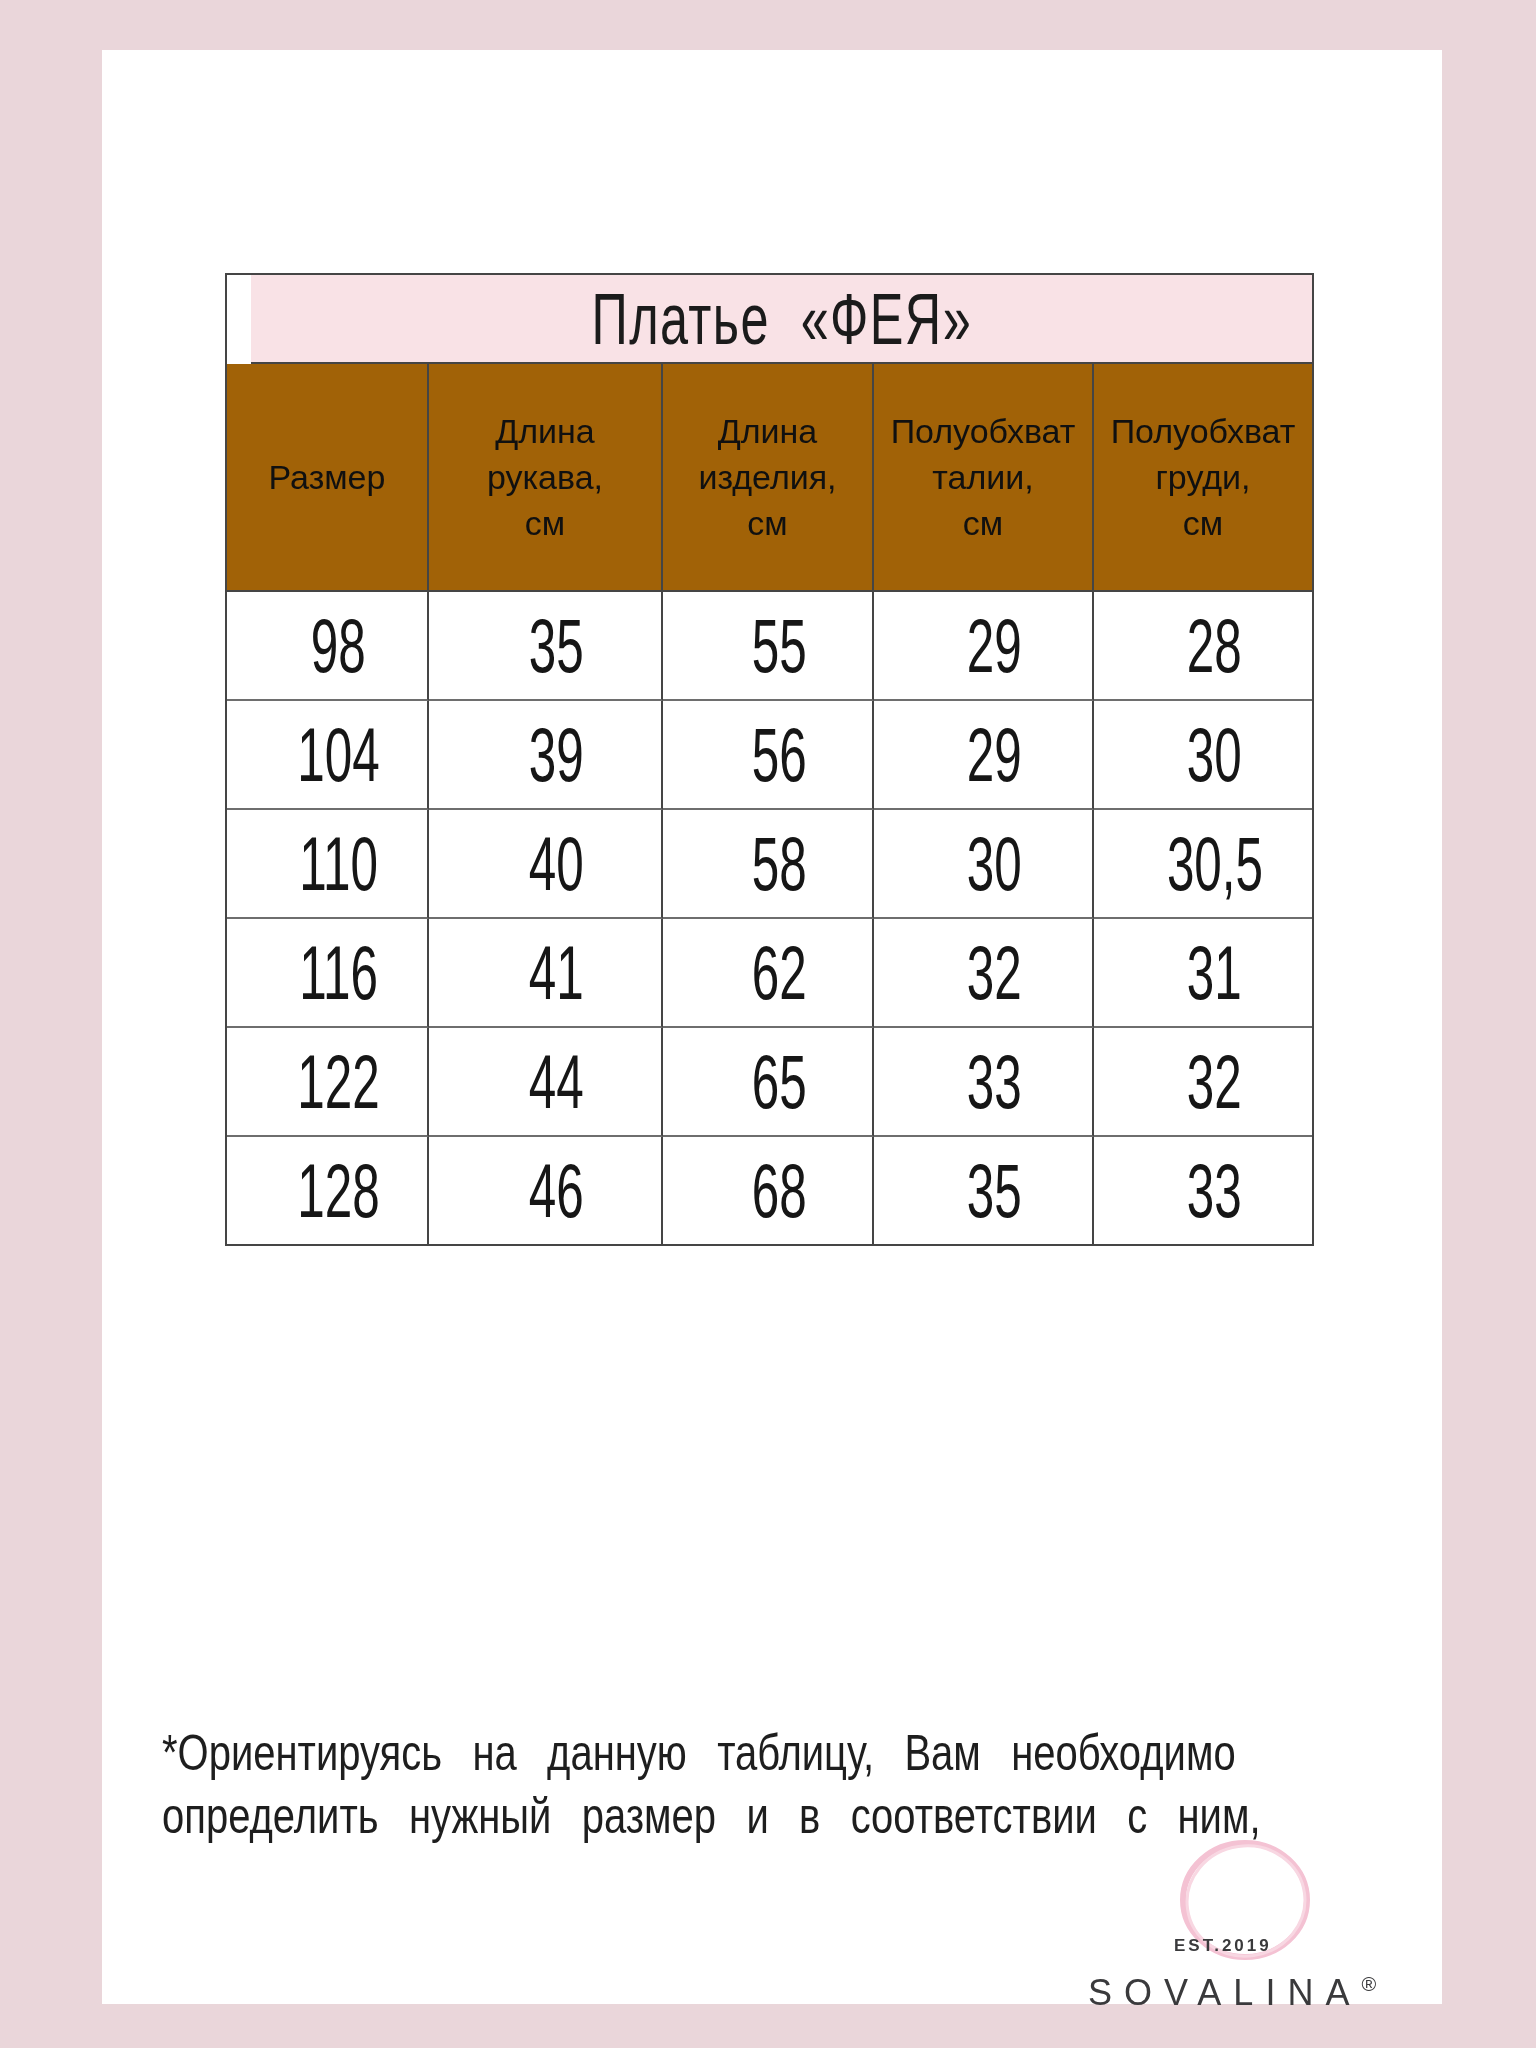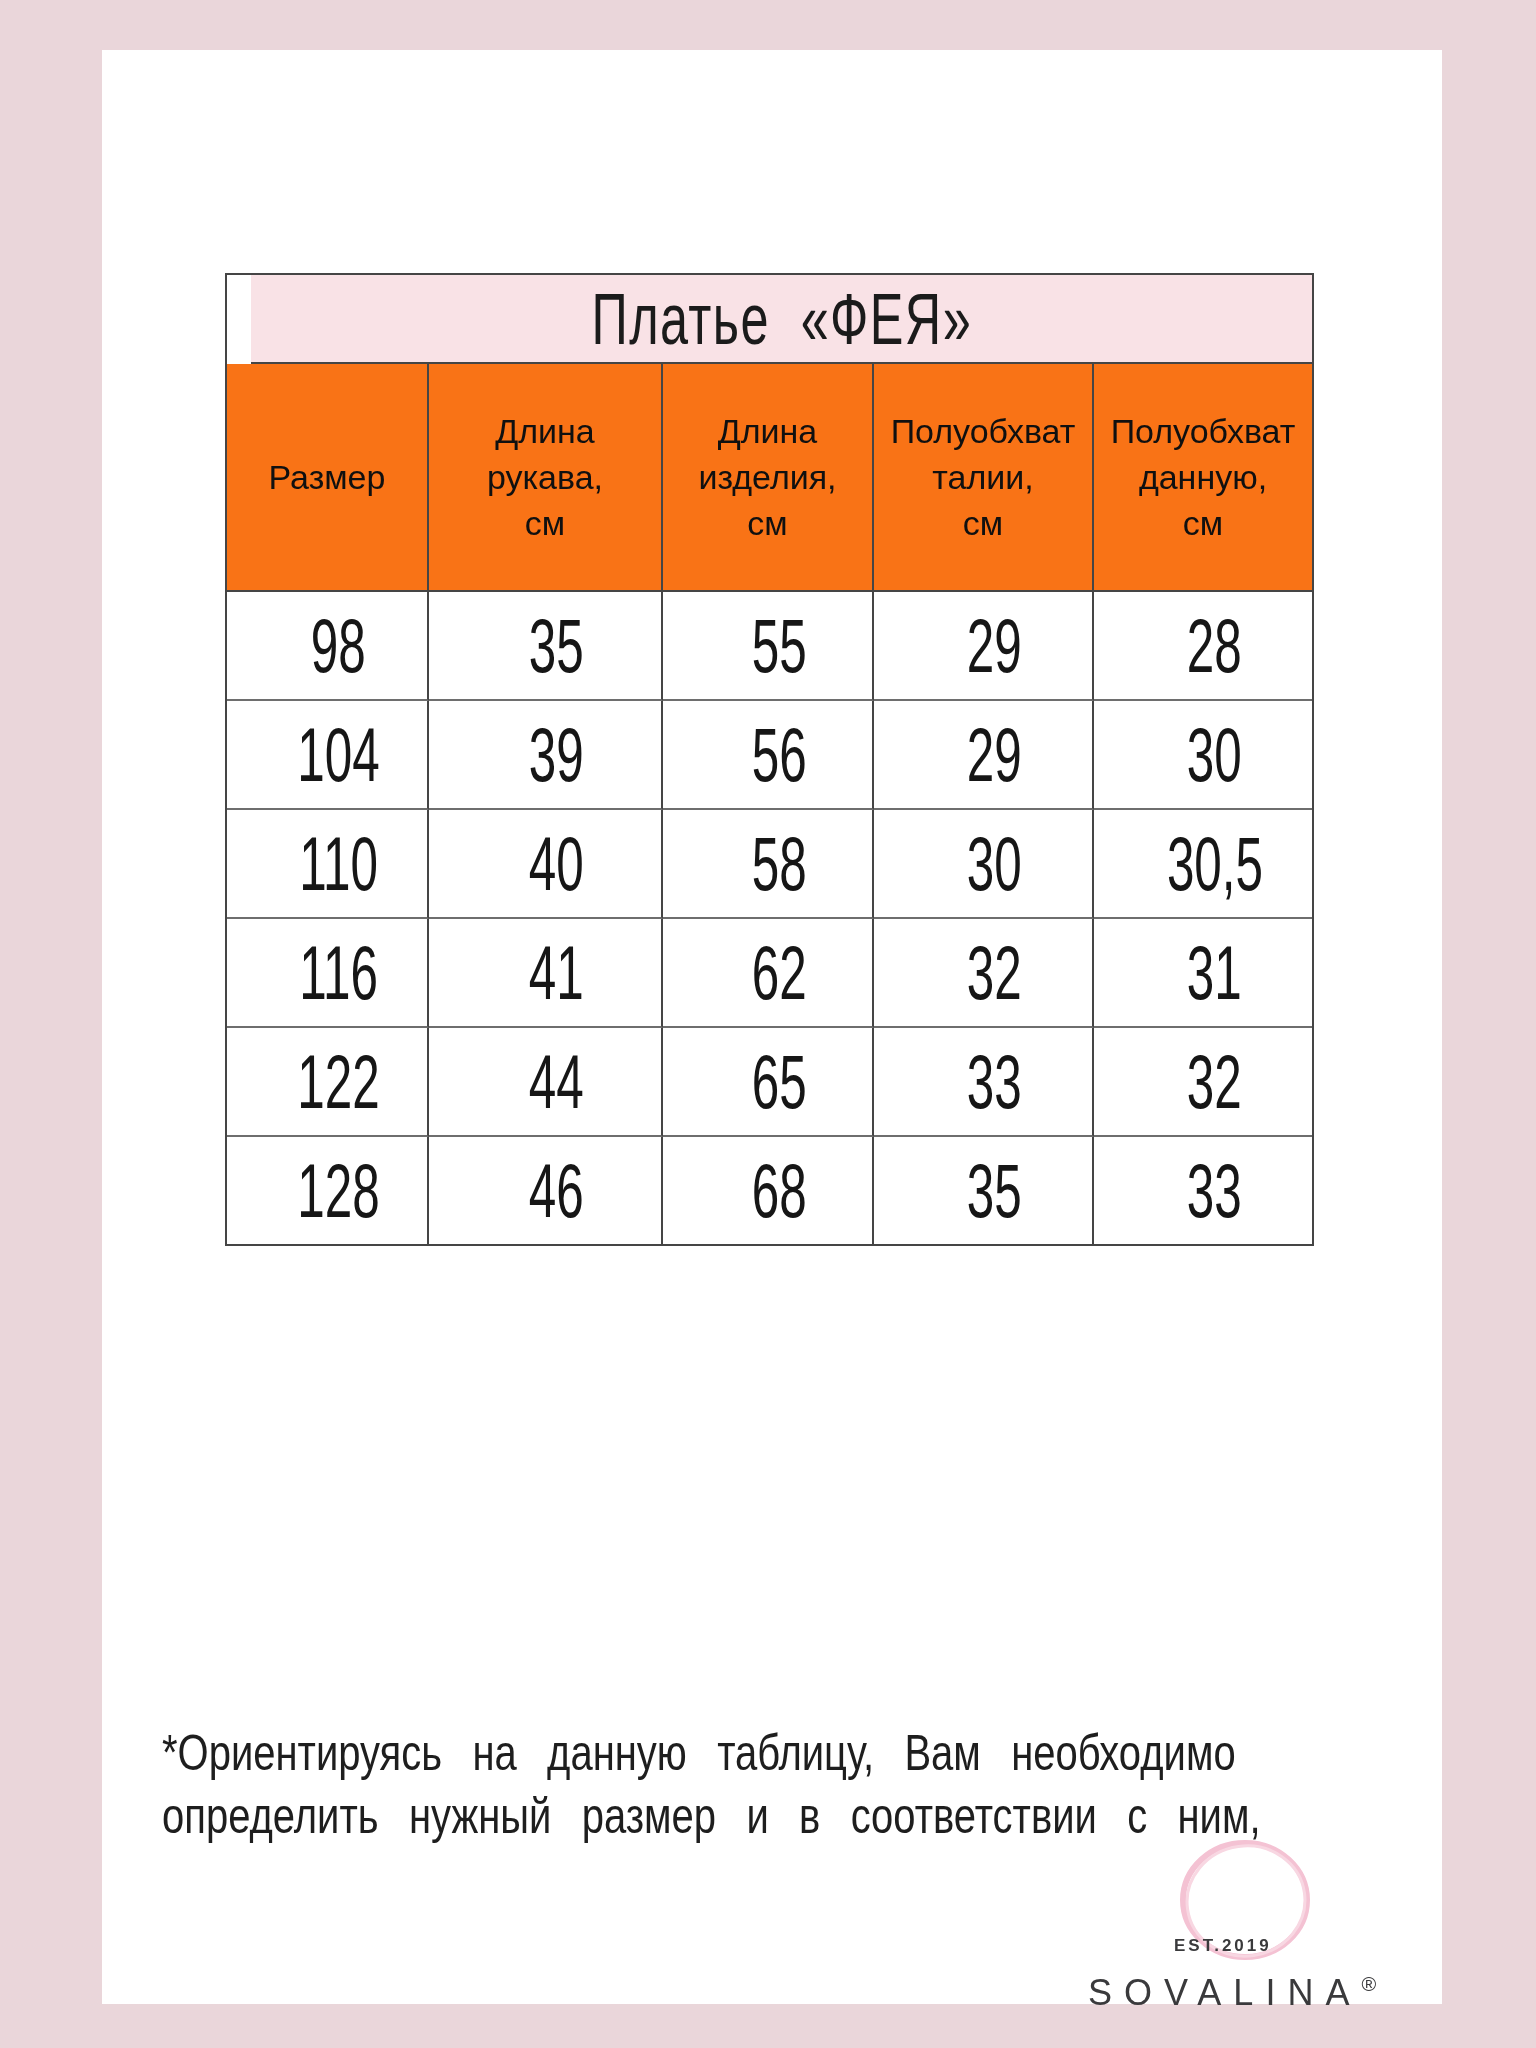--- a/index.html
+++ b/index.html
@@ -33,21 +33,21 @@
   .title-cell {
     grid-column:1 / -1;
     height:87px;
     background:#f9e2e6;
     border-bottom:2px solid #454545;
     border-right:none;
     margin-left:24px;
   }
   .head-cell {
     height:226px;
-    background:#f97316;
+    background:#a16207;
     border-bottom:2px solid #454545;
     font-size:34px; line-height:46px; color:#101010;
   }
   .data-cell {
     height:107px;
     background:#ffffff;
     border-bottom:2px solid #6e6e6e;
     font-size:76px; color:#161616;padding-left:23px;
   }
   .row-last { border-bottom:none; }
@@ -114,21 +114,21 @@
       <span>изделия,</span>
       <span>см</span>
     </div>
     <div class="cell head-cell">
       <span>Полуобхват</span>
       <span>талии,</span>
       <span>см</span>
     </div>
     <div class="cell head-cell col5">
       <span>Полуобхват</span>
-      <span>данную,</span>
+      <span>груди,</span>
       <span>см</span>
     </div>
 
     <div class="cell data-cell">
         <span class="cond">98</span>
       </div>
     <div class="cell data-cell">
         <span class="cond">35</span>
       </div>
     <div class="cell data-cell">

